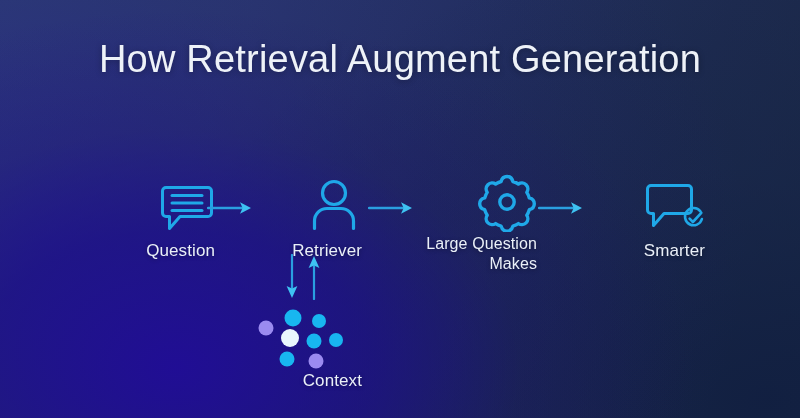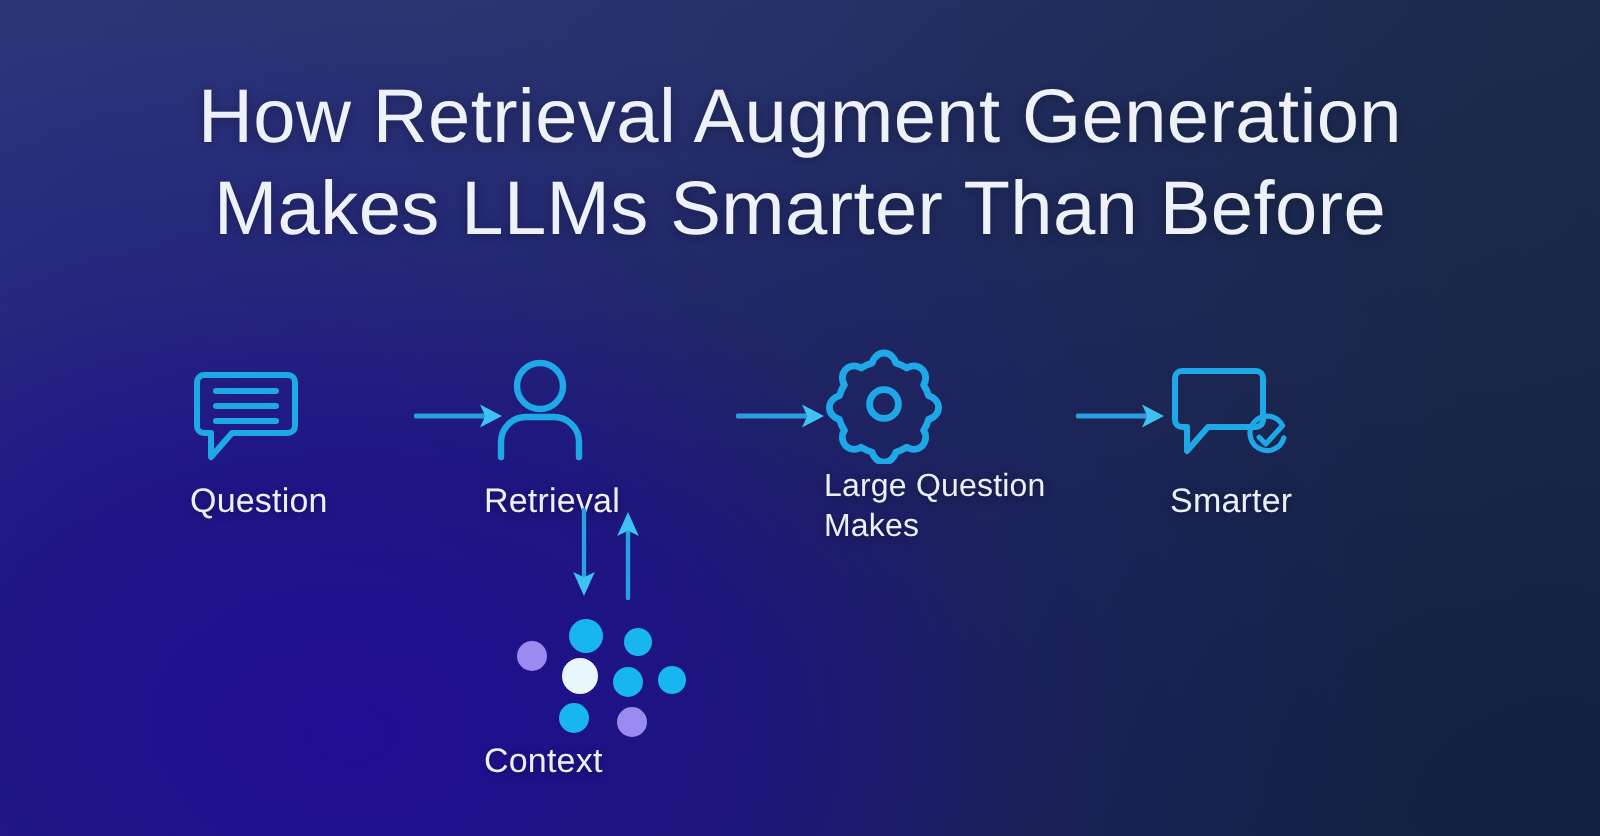--- a/index.html
+++ b/index.html
@@ -48,21 +48,21 @@
   #diagram {
     position: absolute;
     left: 0;
     top: 160px;
     width: 800px;
     height: 258px;
   }
 
   .node {
     position: absolute;
-    text-align: left;
+    text-align: right;
   }
   .node .glyph {
     display: block;
     height: 56px;
     line-height: 0;
   }
   .node .cap {
     display: block;
     margin-top: 6px;
     color: #eaf0f8;
@@ -94,21 +94,20 @@
   
   #dots { position: absolute; left: 0; top: 0; }
 </style>
 </head>
 <body>
 
 <div id="stage">
 
   <div id="title">
     <span class="tl">How Retrieval Augment Generation</span>
-    <span class="tl">Makes LLMs Smarter Than Before</span>
   </div>
 
   <div id="diagram">
 
     <div class="node" id="node-question">
       <span class="glyph">
         <svg width="56" height="56" viewBox="0 0 56 56" fill="none" aria-hidden="true">
           <path d="M7 9.5h42a3.5 3.5 0 0 1 3.5 3.5v22a3.5 3.5 0 0 1-3.5 3.5H21l-10.5 12V38.5H7A3.5 3.5 0 0 1 3.5 35V13A3.5 3.5 0 0 1 7 9.5z" stroke="#1fa8e8" stroke-width="3" stroke-linejoin="round" stroke-linecap="round"></path>
           <line x1="13" y1="17.5" x2="43" y2="17.5" stroke="#1fa8e8" stroke-width="3" stroke-linecap="round"></line>
           <line x1="13" y1="25" x2="43" y2="25" stroke="#1fa8e8" stroke-width="3" stroke-linecap="round"></line>
@@ -125,21 +124,21 @@
       </svg>
     </span>
 
     <div class="node" id="node-retriever">
       <span class="glyph">
         <svg width="56" height="56" viewBox="0 0 56 56" fill="none" aria-hidden="true">
           <circle cx="28" cy="15" r="11.5" stroke="#1fa8e8" stroke-width="3.2"></circle>
           <path d="M8.5 50.5V43c0-6.9 5.6-12.5 12.5-12.5h14c6.9 0 12.5 5.6 12.5 12.5v7.5" stroke="#1fa8e8" stroke-width="3.2" stroke-linecap="round"></path>
         </svg>
       </span>
-      <span class="cap">Retrieval</span>
+      <span class="cap">Retriever</span>
     </div>
 
     <span class="arrow-h" id="arrow-2">
       <svg width="46" height="16" viewBox="0 0 46 16" fill="none" aria-hidden="true">
         <line x1="1" y1="8" x2="36" y2="8" stroke="#2a9fe0" stroke-width="2.4" stroke-linecap="round"></line>
         <path d="M33 2.2 L44 8 L33 13.8 L35.6 8 Z" fill="#3ec2f2"></path>
       </svg>
     </span>
 
     <div class="node" id="node-llm">

